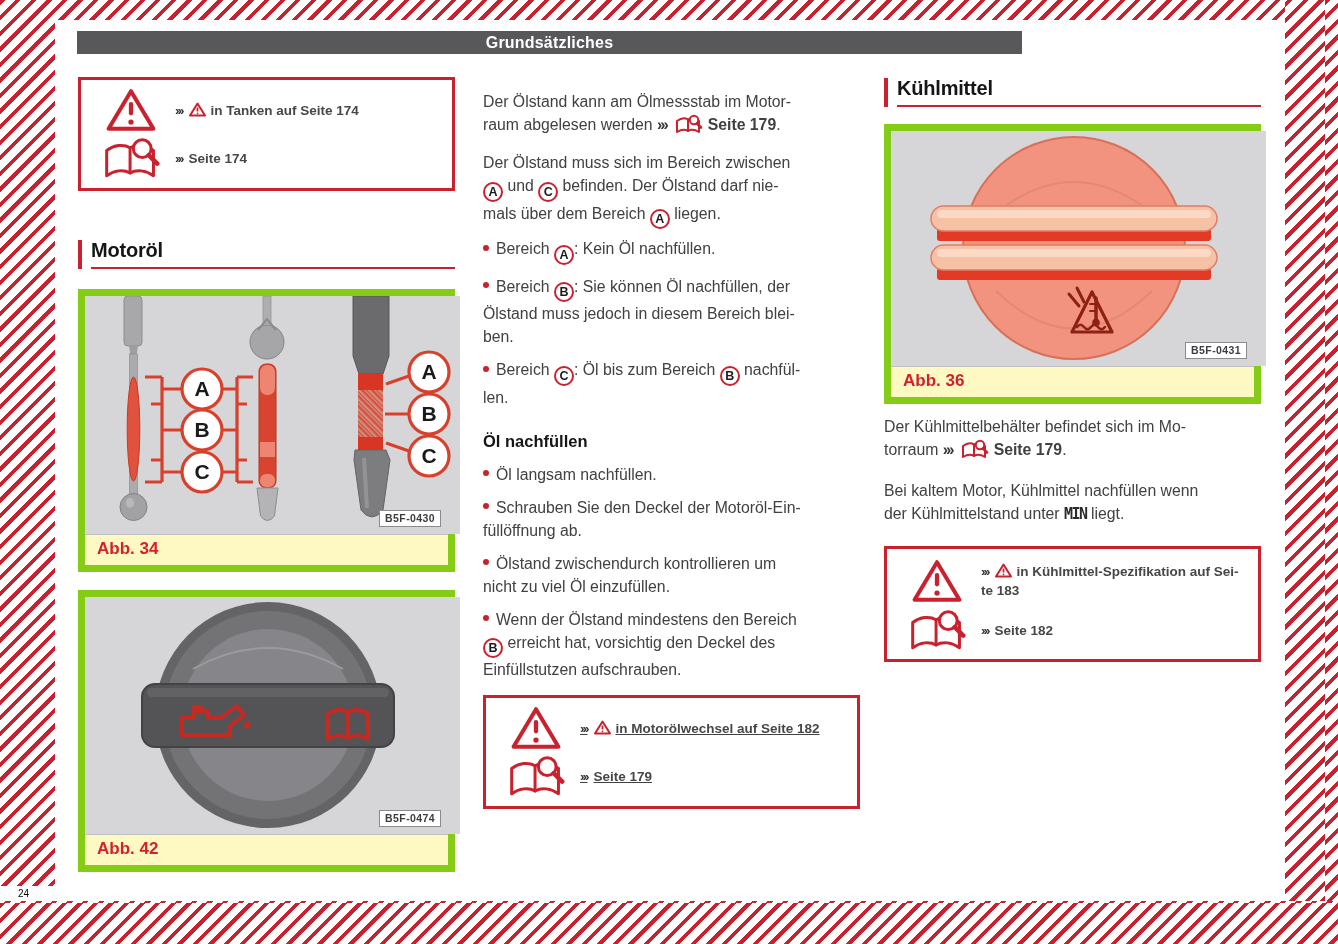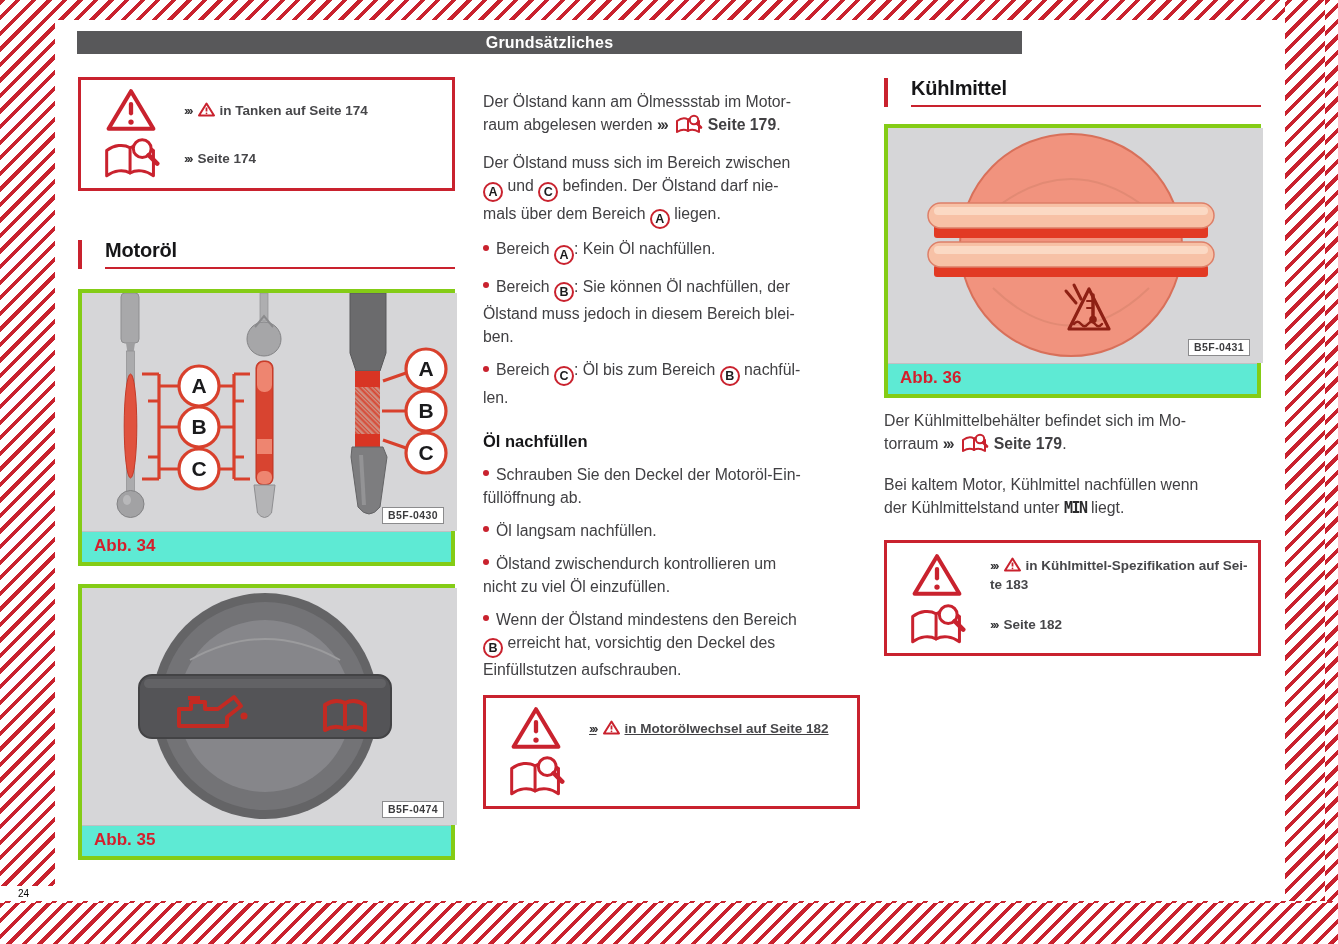--- a/index.html
+++ b/index.html
@@ -21,35 +21,35 @@
 
   .header-bar{position:absolute;left:77px;top:31px;width:945px;height:23px;
     background:#58585a;color:#fff;font-weight:bold;font-size:16px;
     display:flex;align-items:center;justify-content:center;letter-spacing:.2px;}
 
   .col{position:absolute;top:70px;width:377px;font-size:15.8px;line-height:23px;}
   #col-left{left:78px;} #col-mid{left:483px;} #col-right{left:884px;}
 
   
   .warnbox{border:3px solid #c9222e;background:#fff;padding:6px 6px;}
-  .warnrow{display:grid;grid-template-columns:88px 1fr;align-items:center;min-height:48px;gap:9px;}
+  .warnrow{display:grid;grid-template-columns:88px 1fr;align-items:center;min-height:48px;}
   .warnrow .wicon{justify-self:center;line-height:0;}
   .wtext{font-weight:bold;font-size:13.5px;line-height:19px;color:#47474a;white-space:pre-line;padding-right:4px;}
   .arr{font-weight:800;letter-spacing:-2px;margin-right:6px;color:#363638;}
   .itri{vertical-align:-2px;margin-right:5px;}
 
   
-  .heading{position:relative;padding-left:27px;}
+  .heading{position:relative;padding-left:13px;}
   .heading .htext{font-size:20px;font-weight:bold;color:#161618;letter-spacing:-.2px;line-height:24px;display:block;}
   .heading .hline{height:2px;background:#c9222e;margin-top:5px;}
   .heading::before{content:"";position:absolute;left:0;top:2px;bottom:0;width:3.5px;background:#c9222e;}
   .subhead{font-size:16.5px;font-weight:bold;color:#161618;margin-top:21px;line-height:23px;}
 
   
-  .figure{border:4px solid #84cc16;background:#5eead4;}
+  .figure{border:7px solid #84cc16;background:#fef9c3;}
   .fig-img{position:relative;background:#d6d6d8;border-bottom:1px solid #c0c0c2;line-height:0;}
   .fig-img svg{display:block;}
   .fig-tag{position:absolute;right:7px;bottom:7px;background:#fff;border:1px solid #8b8b8d;
     color:#3c3c3e;font-size:10.5px;font-weight:bold;padding:0 5px;line-height:15px;letter-spacing:.4px;}
   .fig-cap{color:#d41f2c;font-weight:bold;font-size:17px;padding:4px 0 6px 12px;line-height:20px;}
 
   
   .para{margin:0;white-space:pre-line;}
   .blt{white-space:pre-line;}
   .dot{display:inline-block;width:6px;height:6px;border-radius:50%;background:#c9222e;vertical-align:3.5px;margin-right:7px;}
@@ -195,21 +195,21 @@
           <circle cx="162" cy="128" r="3.5" fill="#c32a22"></circle>
           <path d="M106 110 h12" stroke="#c32a22" stroke-width="4"></path>
         </g>
         <g fill="none" stroke="#c32a22" stroke-width="4" stroke-linejoin="round">
           <path d="M243 117 q10 -7 20 -2 v26 q-10 -5 -20 1 z"></path>
           <path d="M283 117 q-10 -7 -20 -2 v26 q10 -5 20 1 z"></path>
         </g>
       </svg>
       <span class="fig-tag">B5F-0474</span>
     </div>
-    <div class="fig-cap">Abb. 35</div>
+    <div class="fig-cap">Abb. 42</div>
   </div>
 </div>
 
 <div class="col" id="col-mid">
 
   <p class="para" style="margin-top:20px;"><span>Der Ölstand kann am Ölmessstab im Motor-
 raum abgelesen werden </span><span class="arr">›››</span><svg class="ibook" width="28" height="20" viewBox="0 0 28 20">
         <g fill="none" stroke="#c9222e" stroke-width="2" stroke-linejoin="round" stroke-linecap="round">
           <path d="M2 7 C6 4 10 3.5 13 5.5 V17 C10 15 6 15.5 2 18 Z"></path>
           <path d="M24 7 C20 4 16 3.5 13 5.5 M24 7 V18 C20 15.5 16 15 13 17"></path>
@@ -224,23 +224,23 @@
 
   <div class="blt" style="margin-top:8px;"><span class="dot"></span><span>Bereich </span><span class="circ">A</span><span>: Kein Öl nachfüllen.</span></div>
   <div class="blt" style="margin-top:10px;"><span class="dot"></span><span>Bereich </span><span class="circ">B</span><span>: Sie können Öl nachfüllen, der
 Ölstand muss jedoch in diesem Bereich blei-
 ben.</span></div>
   <div class="blt" style="margin-top:10px;"><span class="dot"></span><span>Bereich </span><span class="circ">C</span><span>: Öl bis zum Bereich </span><span class="circ">B</span><span> nachfül-
 len.</span></div>
 
   <div class="subhead">Öl nachfüllen</div>
 
+  <div class="blt" style="margin-top:10px;"><span class="dot"></span><span>Öl langsam nachfüllen.</span></div>
   <div class="blt" style="margin-top:10px;"><span class="dot"></span><span>Schrauben Sie den Deckel der Motoröl-Ein-
 füllöffnung ab.</span></div>
-  <div class="blt" style="margin-top:10px;"><span class="dot"></span><span>Öl langsam nachfüllen.</span></div>
   <div class="blt" style="margin-top:10px;"><span class="dot"></span><span>Ölstand zwischendurch kontrollieren um
 nicht zu viel Öl einzufüllen.</span></div>
   <div class="blt" style="margin-top:10px;"><span class="dot"></span><span>Wenn der Ölstand mindestens den Bereich
 </span><span class="circ">B</span><span> erreicht hat, vorsichtig den Deckel des
 Einfüllstutzen aufschrauben.</span></div>
 
   <div class="warnbox" style="margin-top:14px;text-decoration:underline;">
     <div class="warnrow">
       <span class="wicon">
         <svg width="52" height="46" viewBox="0 0 58 50">
@@ -259,20 +259,21 @@
       <span class="wicon">
         <svg width="58" height="44" viewBox="0 0 62 46">
             <g fill="none" stroke="#c9222e" stroke-width="3.2" stroke-linejoin="round" stroke-linecap="round">
               <path d="M5 15 C13 9 23 8 30 12 V39 C23 35 13 36 5 42 Z"></path>
               <path d="M55 15 C47 9 37 8 30 12 M55 15 V42 C47 36 37 35 30 39"></path>
               <circle cx="43" cy="13" r="9.5" fill="#fff"></circle>
               <path d="M50 20 L59 29" stroke-width="5"></path>
             </g>
           </svg>
       </span>
+      <span class="wtext"><span class="arr">›››</span><span>Seite 179</span></span>
     </div>
   </div>
 </div>
 
 <div class="col" id="col-right">
 
   <div class="heading" style="margin-top:6px;">
     <span class="htext">Kühlmittel</span>
     <div class="hline"></div>
   </div>

